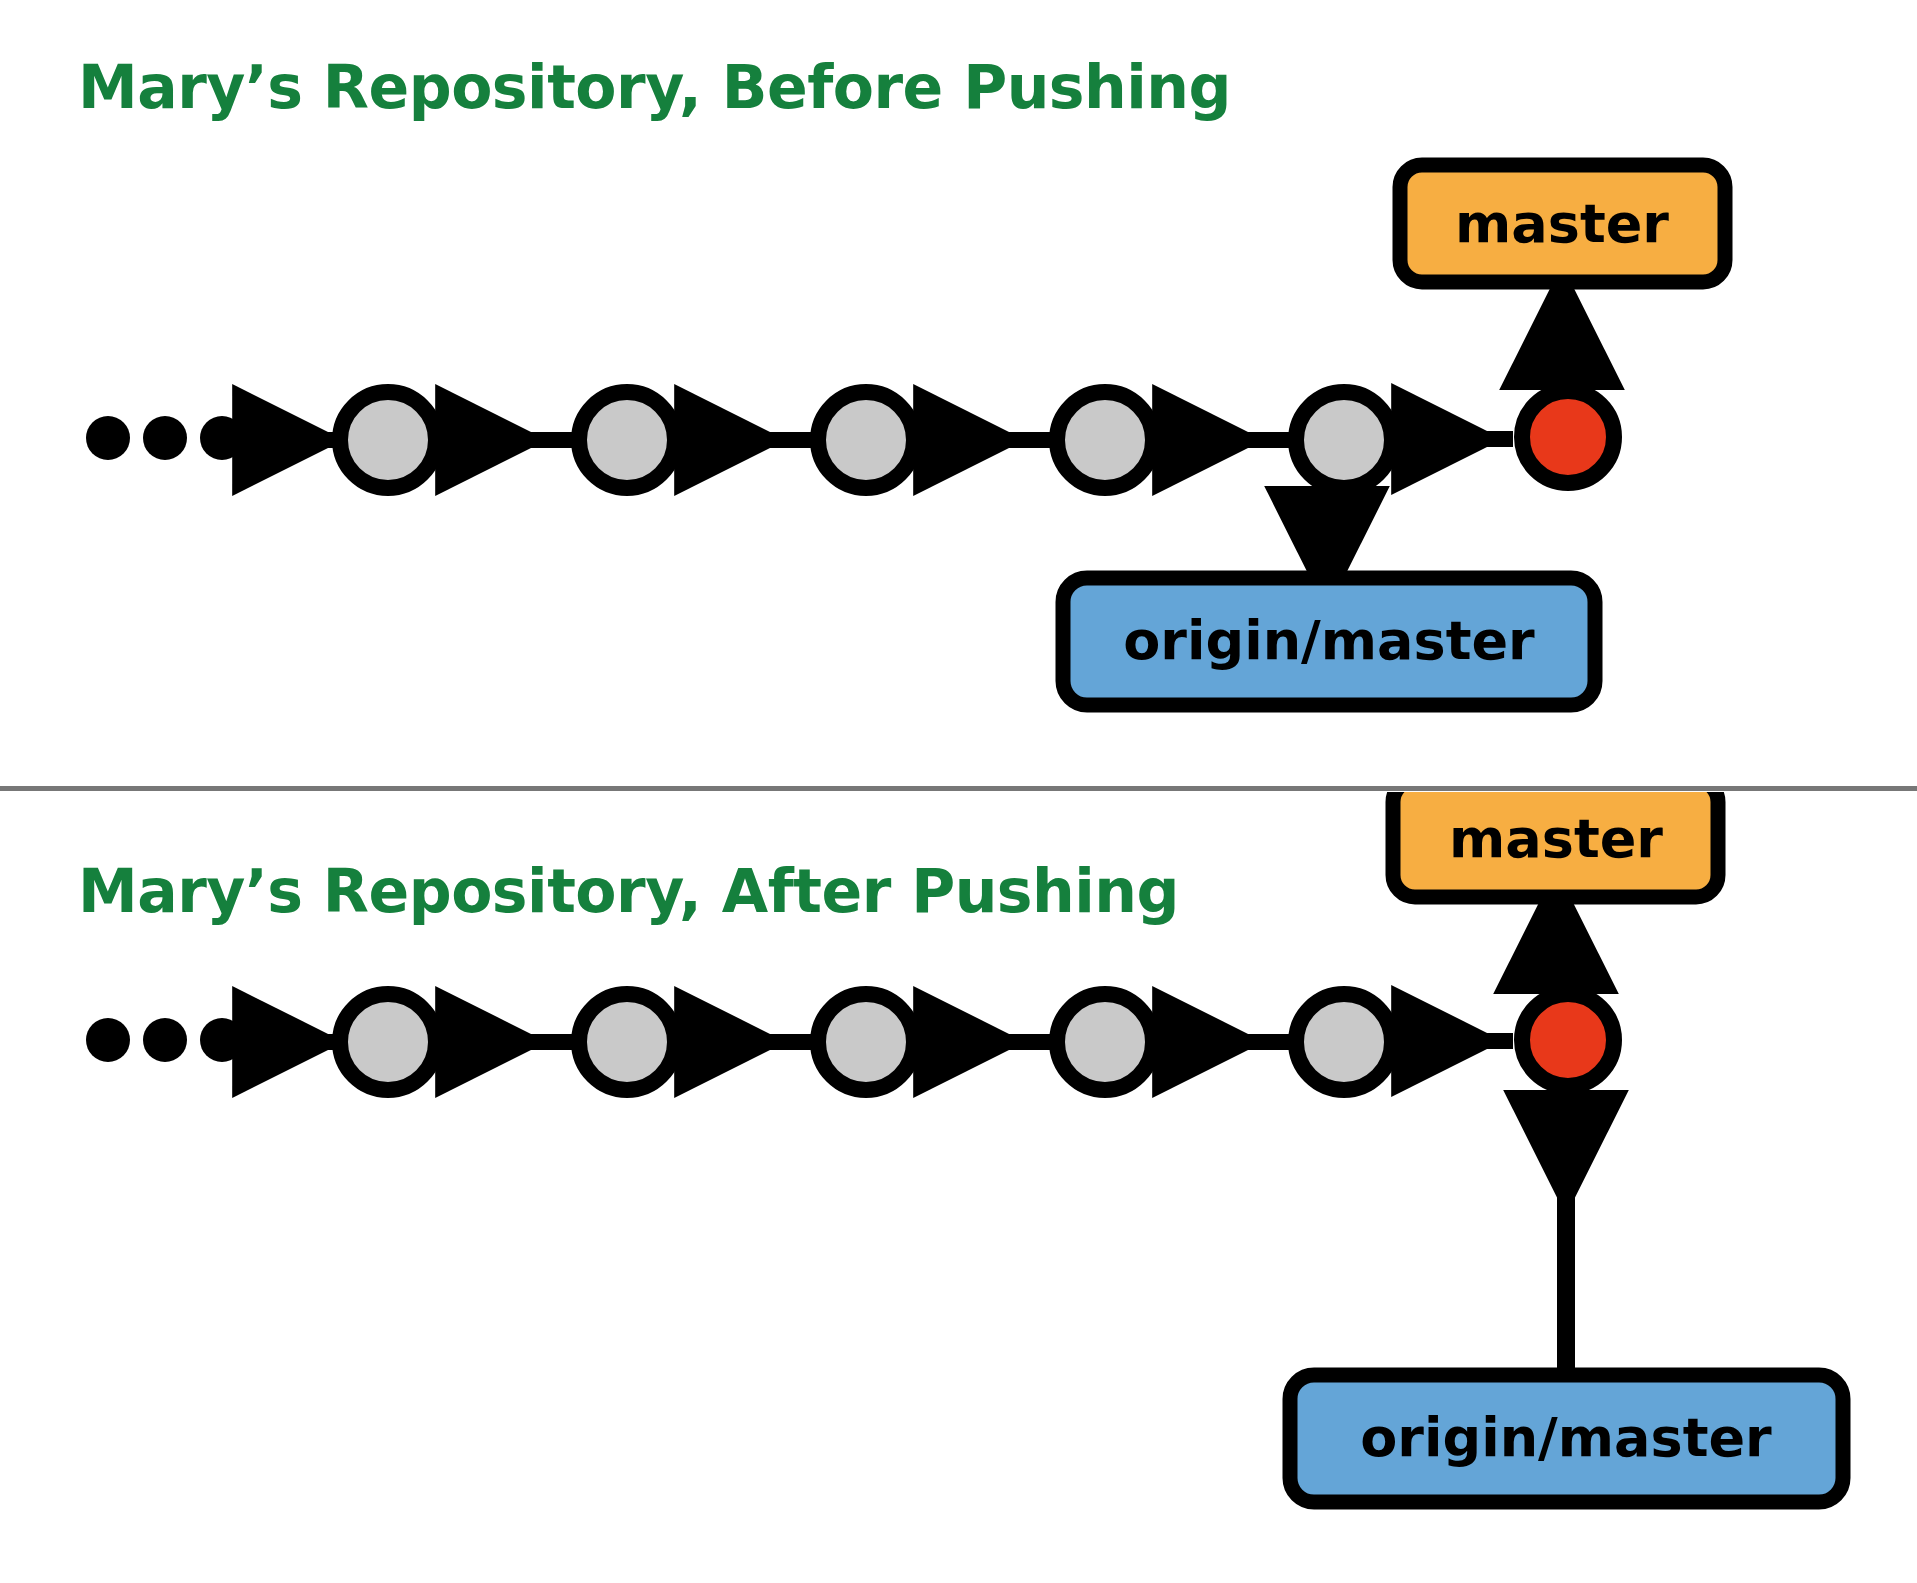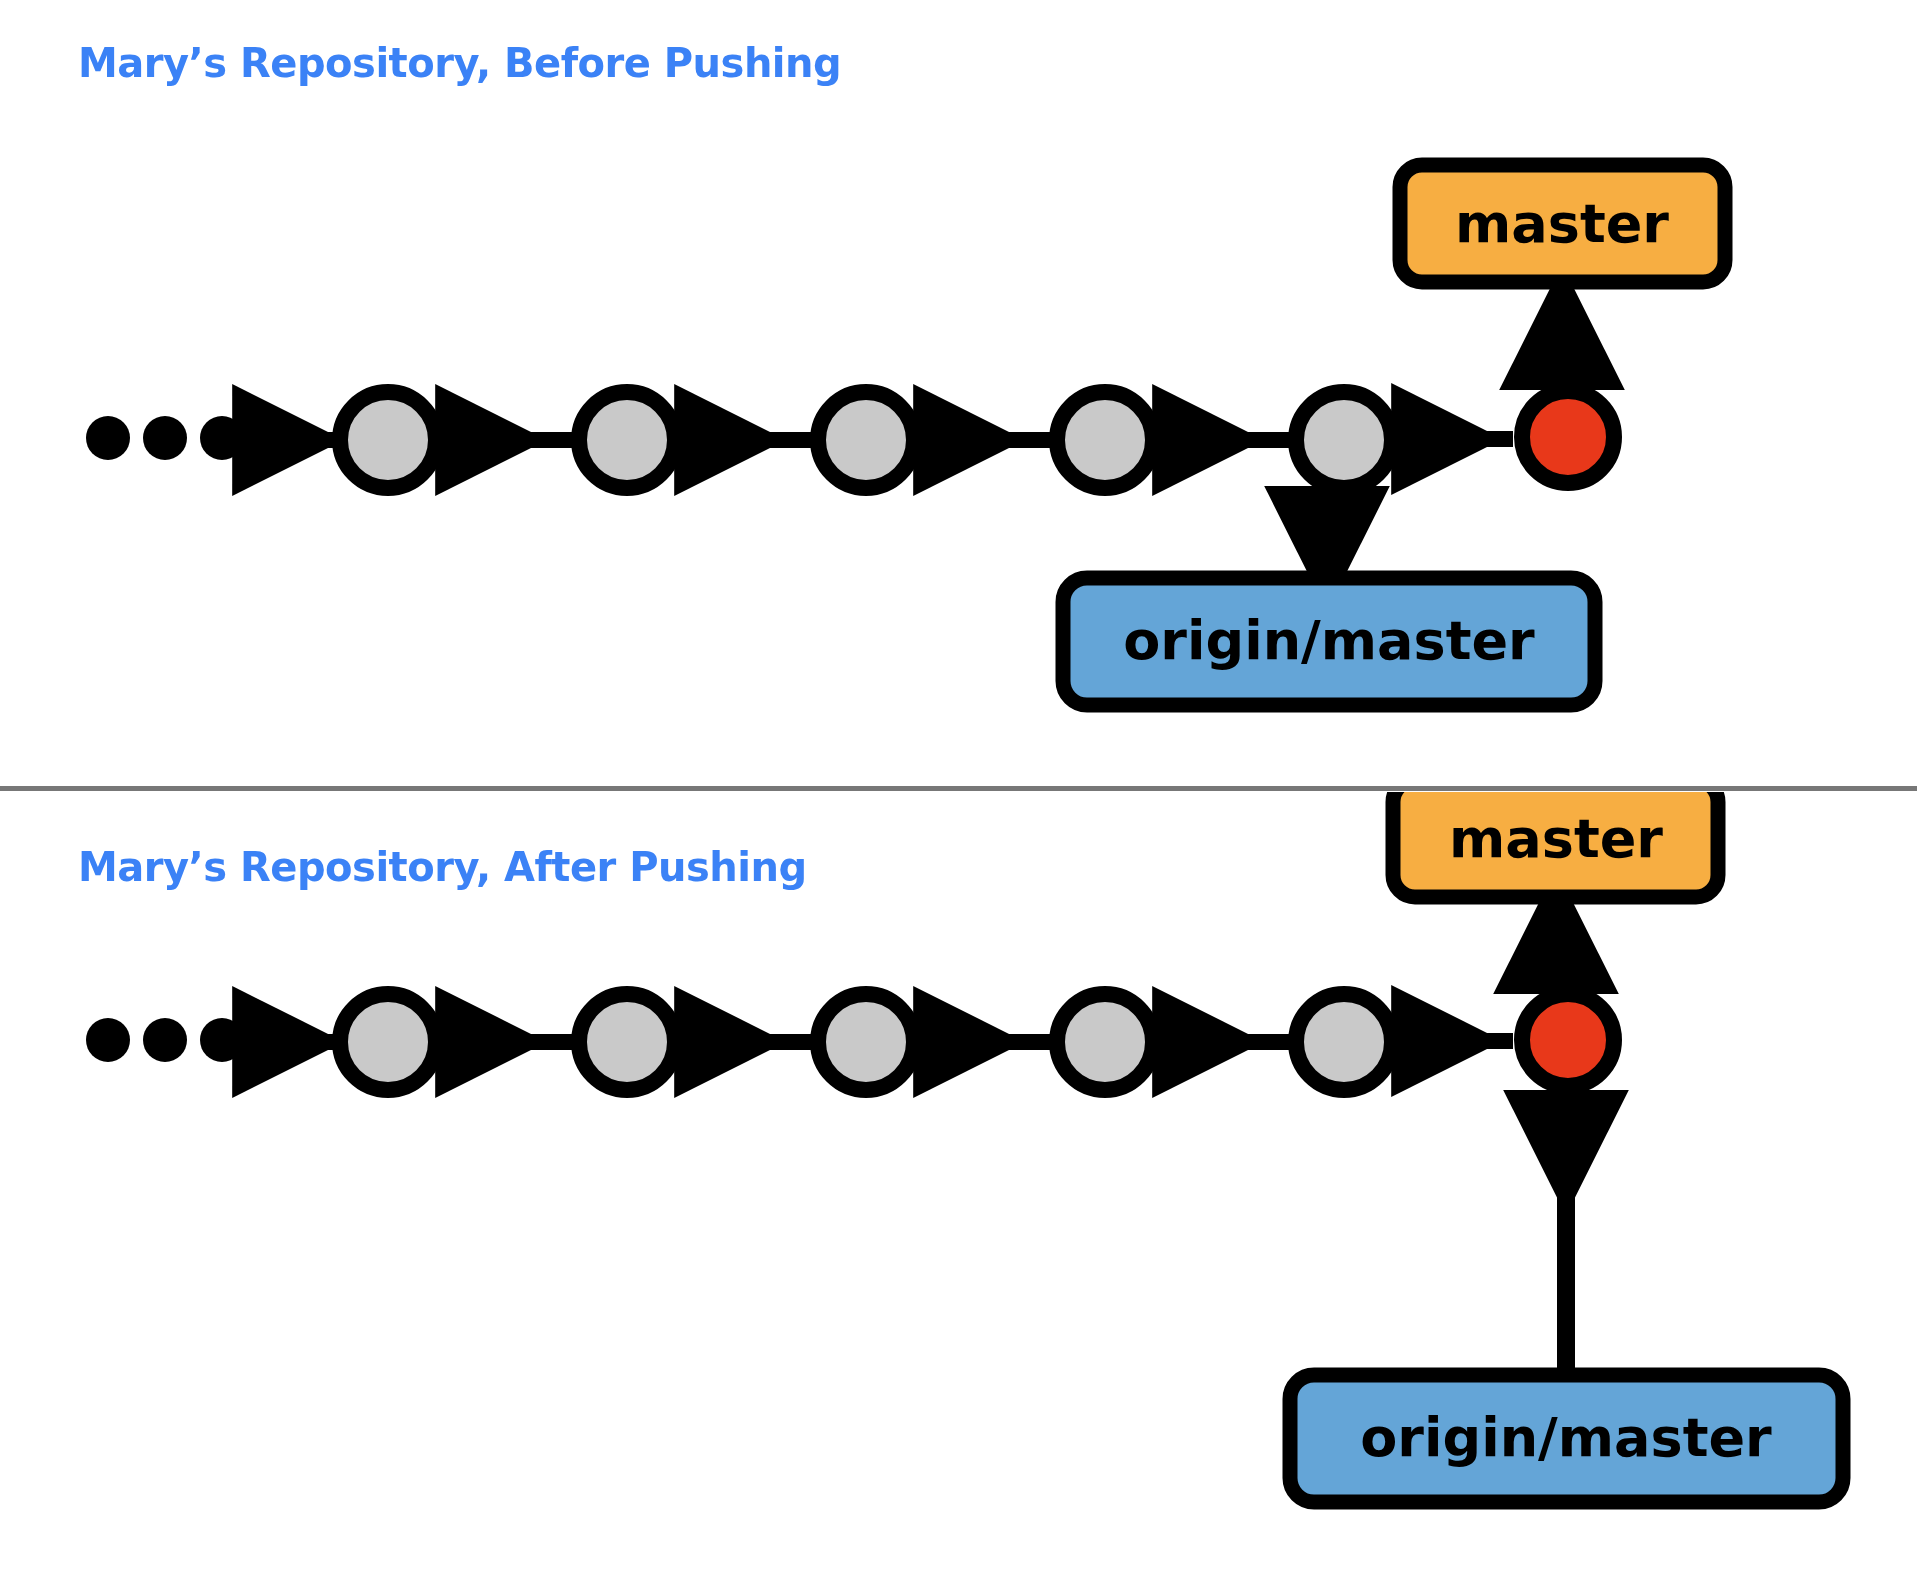--- a/index.html
+++ b/index.html
@@ -17,26 +17,27 @@
   .panel {
     position: absolute;
     left: 0;
     width: 1917px;
   }
   #panel-before { top: 0; height: 788px; }
   #panel-after  { top: 792px; height: 610px; padding-left: 25px; }
 
   .panel-title {
     position: absolute;
-    font-size: 40px;
+    font-size: 60px;
     font-weight: bold;
-    color: #3b82f6;
+    color: #15803d;
     letter-spacing: -0.5px;
     white-space: nowrap;
     font-family: "DejaVu Sans", "Liberation Sans", sans-serif;
+    margin-top: 12px;
   }
   #panel-before .panel-title { left: 78px; top: 40px; }
   #panel-after  .panel-title { left: 78px; top: 52px; }
 
   .divider {
     position: absolute;
     left: 0;
     top: 786px;
     width: 1917px;
     height: 5px;

